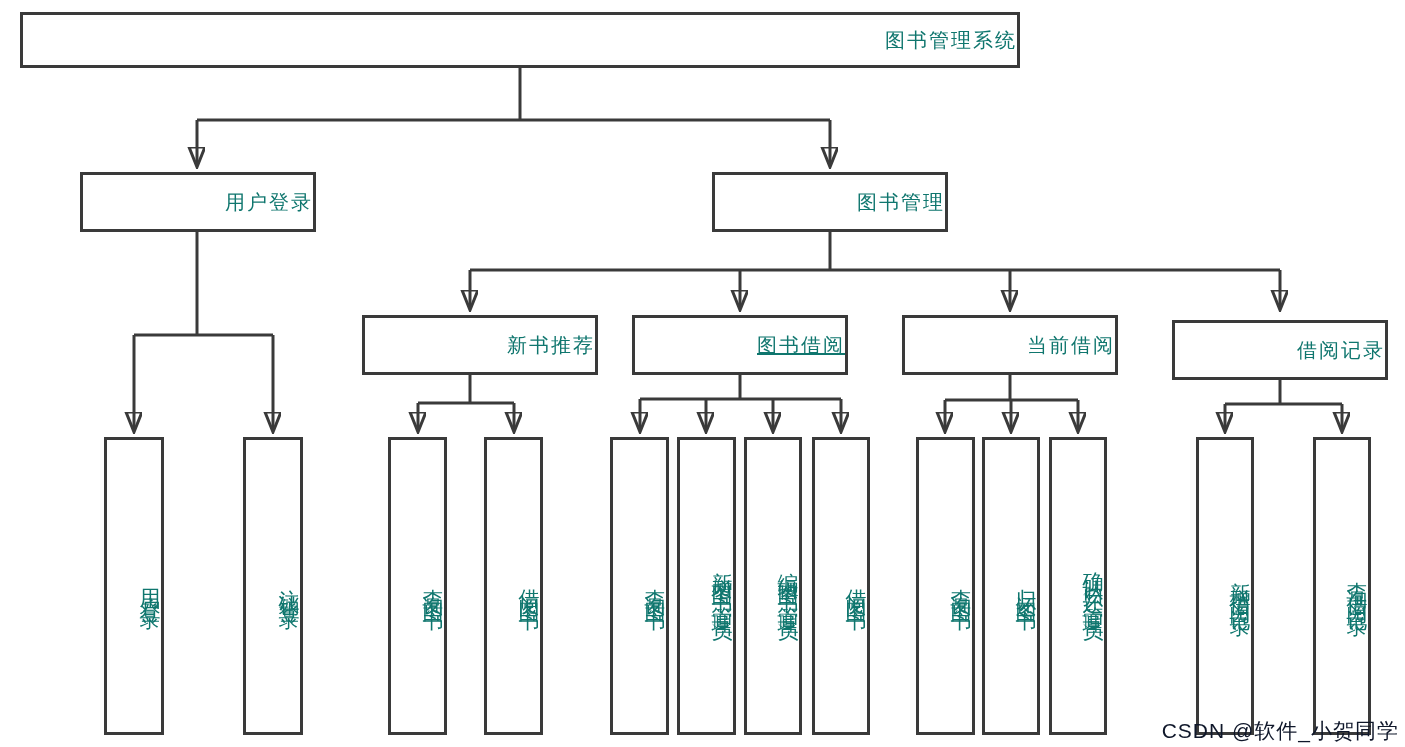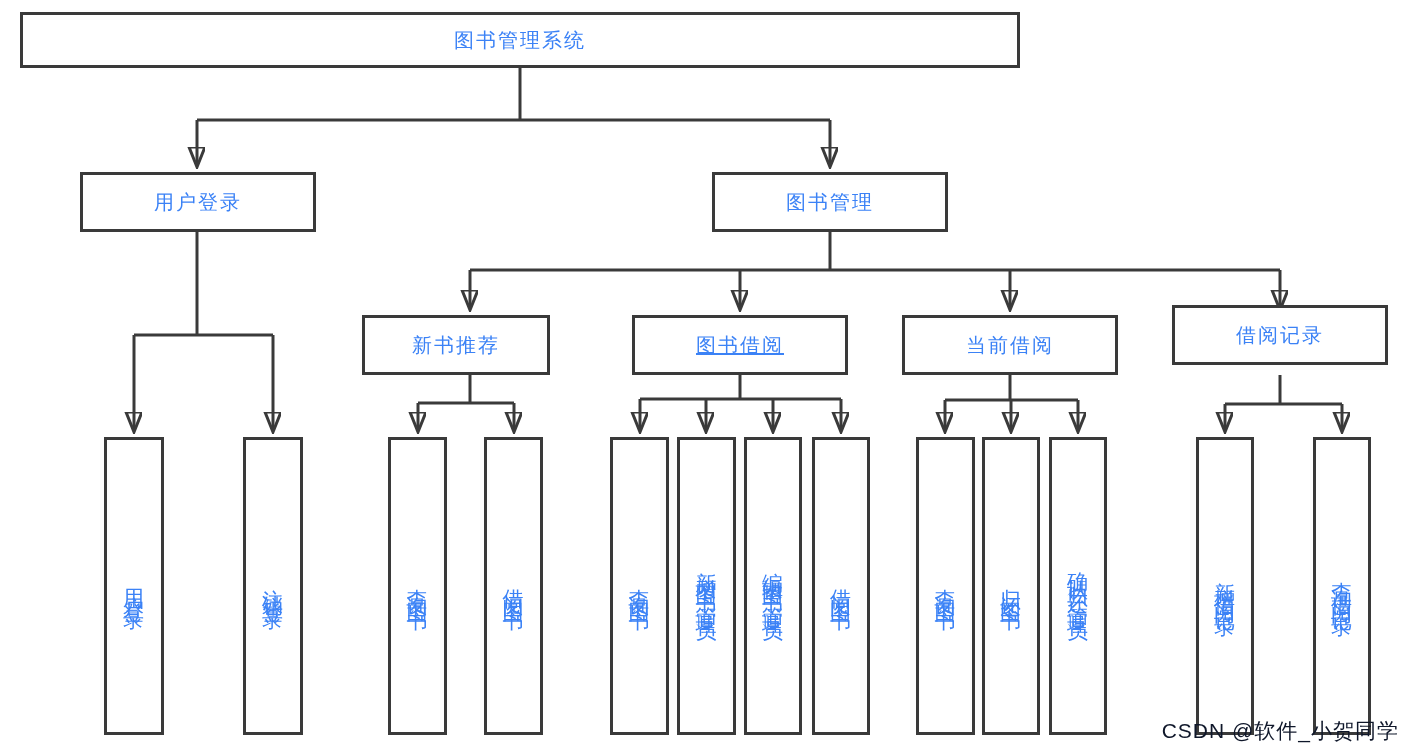--- a/index.html
+++ b/index.html
@@ -21,22 +21,22 @@
     stroke-width: 3;
     fill: none;
   }
   .node {
     position: absolute;
     box-sizing: border-box;
     border: 3px solid #3a3a3a;
     background: #ffffff;
     display: flex;
     align-items: center;
-    justify-content: center;
-    color: #3b82f6;
+    justify-content: flex-end;
+    color: #0f766e;
   }
   .h-node span {
     font-size: 20px;
     letter-spacing: 2px;
     white-space: nowrap;
   }
   .v-node span {
     writing-mode: vertical-rl;
     text-orientation: mixed;
     font-size: 21px;
@@ -125,30 +125,30 @@
     <span>图书管理系统</span>
   </div>
 
   <div class="node h-node" style="left:80px; top:172px; width:236px; height:60px;">
     <span>用户登录</span>
   </div>
   <div class="node h-node" style="left:712px; top:172px; width:236px; height:60px;">
     <span>图书管理</span>
   </div>
 
-  <div class="node h-node" style="left:362px; top:315px; width:188px; height:60px;">
+  <div class="node h-node" style="left:362px; top:315px; width:236px; height:60px;">
     <span>新书推荐</span>
   </div>
   <div class="node h-node" style="left:632px; top:315px; width:216px; height:60px;text-decoration:underline;">
     <span>图书借阅</span>
   </div>
   <div class="node h-node" style="left:902px; top:315px; width:216px; height:60px;">
     <span>当前借阅</span>
   </div>
-  <div class="node h-node" style="left:1172px; top:305px; width:216px; height:60px;">
+  <div class="node h-node" style="left:1172px; top:320px; width:216px; height:60px;">
     <span>借阅记录</span>
   </div>
 
   <div class="node v-node" style="left:104px; top:437px; width:60px; height:298px;">
     <span>用户登录</span>
   </div>
   <div class="node v-node" style="left:243px; top:437px; width:60px; height:298px;">
     <span>注销登录</span>
   </div>
 

